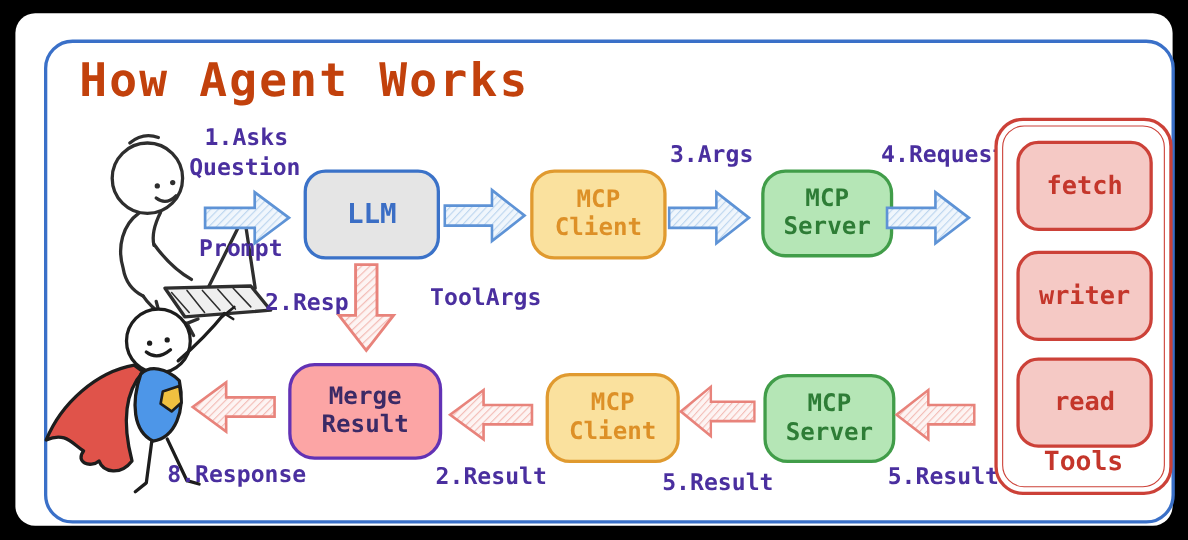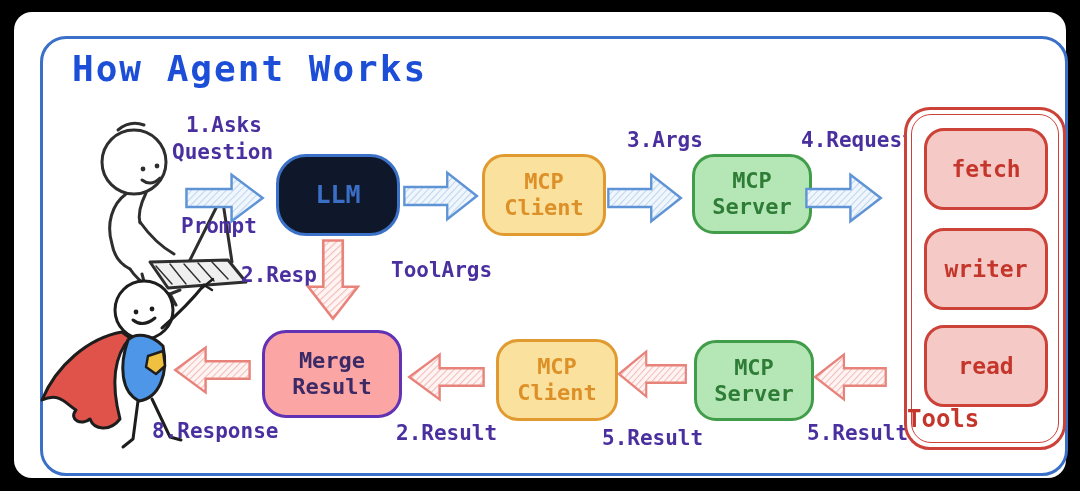--- a/index.html
+++ b/index.html
@@ -9,53 +9,53 @@
   }
   .card{
     position:absolute;left:14px;top:12px;width:1052px;height:466px;
     background:#ffffff;border-radius:18px;
   }
   .frame{
     position:absolute;left:26px;top:24px;width:1022px;height:434px;
     border:3px solid #3a70c8;border-radius:26px;
   }
   .title{
-    position:absolute;left:58px;top:36px;font-size:36px;font-weight:bold;
-    color:#1d4ed8;letter-spacing:2px;white-space:nowrap;
+    position:absolute;left:58px;top:36px;font-size:42px;font-weight:bold;
+    color:#c2410c;letter-spacing:2px;white-space:nowrap;
   }
   .lbl{
     position:absolute;font-size:21px;font-weight:bold;color:#4a2f9f;white-space:nowrap;
   }
   .node{
     position:absolute;display:flex;flex-direction:column;align-items:center;justify-content:center;
     font-weight:bold;text-align:center;line-height:1.18;
   }
   .node .l{display:block;}
-  .llm{left:262px;top:142px;width:118px;height:76px;background:#0f172a;border:3.5px solid #3b72c8;border-radius:30px;color:#3b6ec5;font-size:25px;}
+  .llm{left:262px;top:142px;width:118px;height:76px;background:#e5e5e5;border:3.5px solid #3b72c8;border-radius:20px;color:#3b6ec5;font-size:25px;}
   .client-top{left:468px;top:142px;width:118px;height:76px;background:#fae19e;border:3.5px solid #e09a2f;border-radius:22px;color:#dd9027;font-size:22px;}
   .server-top{left:678px;top:142px;width:114px;height:74px;background:#b5e6b6;border:3.5px solid #419d49;border-radius:22px;color:#2e7d36;font-size:22px;}
   .merge{left:248px;top:318px;width:134px;height:82px;background:#fca5a5;border:3.5px solid #6232b5;border-radius:24px;color:#3b2a66;font-size:22px;}
   .client-bot{left:482px;top:327px;width:116px;height:76px;background:#fae19e;border:3.5px solid #e09a2f;border-radius:22px;color:#dd9027;font-size:22px;}
   .server-bot{left:680px;top:328px;width:114px;height:75px;background:#b5e6b6;border:3.5px solid #419d49;border-radius:22px;color:#2e7d36;font-size:22px;}
   .tools{
     position:absolute;left:890px;top:95px;width:156px;height:337px;
     border:3px solid #cc4138;border-radius:26px;background:#fff;
   }
   .tools-inner{
     position:absolute;left:4px;top:4px;right:4px;bottom:4px;
     border:1.6px solid #cc4138;border-radius:20px;
   }
   .tool{
     position:absolute;left:17px;width:118px;height:76px;
     background:#f5c9c5;border:3.5px solid #cc4138;border-radius:20px;
     display:flex;align-items:center;justify-content:center;
     color:#c4362b;font-size:23px;font-weight:bold;
   }
   .tools-label{
-    position:absolute;left:0;width:100%;top:295px;
+    position:absolute;left:0;width:100%;top:295px;text-align:center;
     color:#c4362b;font-size:24px;font-weight:bold;
   }
   .arrow{position:absolute;}
   svg{display:block;}
 </style>
 </head>
 <body>
 
 <div class="card">
   <div class="frame"></div>
@@ -94,21 +94,21 @@
       <path d="M112 88 L127 83 L129 98 L120 106 L110 99 Z" fill="#f0c040" stroke-width="2.4"></path>
       <path d="M102 133 L97 171 M97 171 L87 179" fill="none"></path>
       <path d="M116 131 L134 169 M134 169 L145 172" fill="none"></path>
     </g>
   </svg>
 
   <div class="lbl" style="left:172px;top:101px">1.Asks</div>
   <div class="lbl" style="left:158px;top:128px">Question</div>
   <div class="lbl" style="left:167px;top:202px">Prompt</div>
   <div class="lbl" style="left:377px;top:246px">ToolArgs</div>
-  <div class="lbl" style="left:613px;top:116px">3.Args</div>
+  <div class="lbl" style="left:595px;top:116px">3.Args</div>
   <div class="lbl" style="left:787px;top:116px">4.Request</div>
   <div class="lbl" style="left:227px;top:251px">2.Resp</div>
   <div class="lbl" style="left:138px;top:407px">8.Response</div>
   <div class="lbl" style="left:382px;top:409px">2.Result</div>
   <div class="lbl" style="left:588px;top:414px">5.Result</div>
   <div class="lbl" style="left:793px;top:409px">5.Result</div>
 
   <div class="node llm">
     <span class="l">LLM</span>
   </div>

